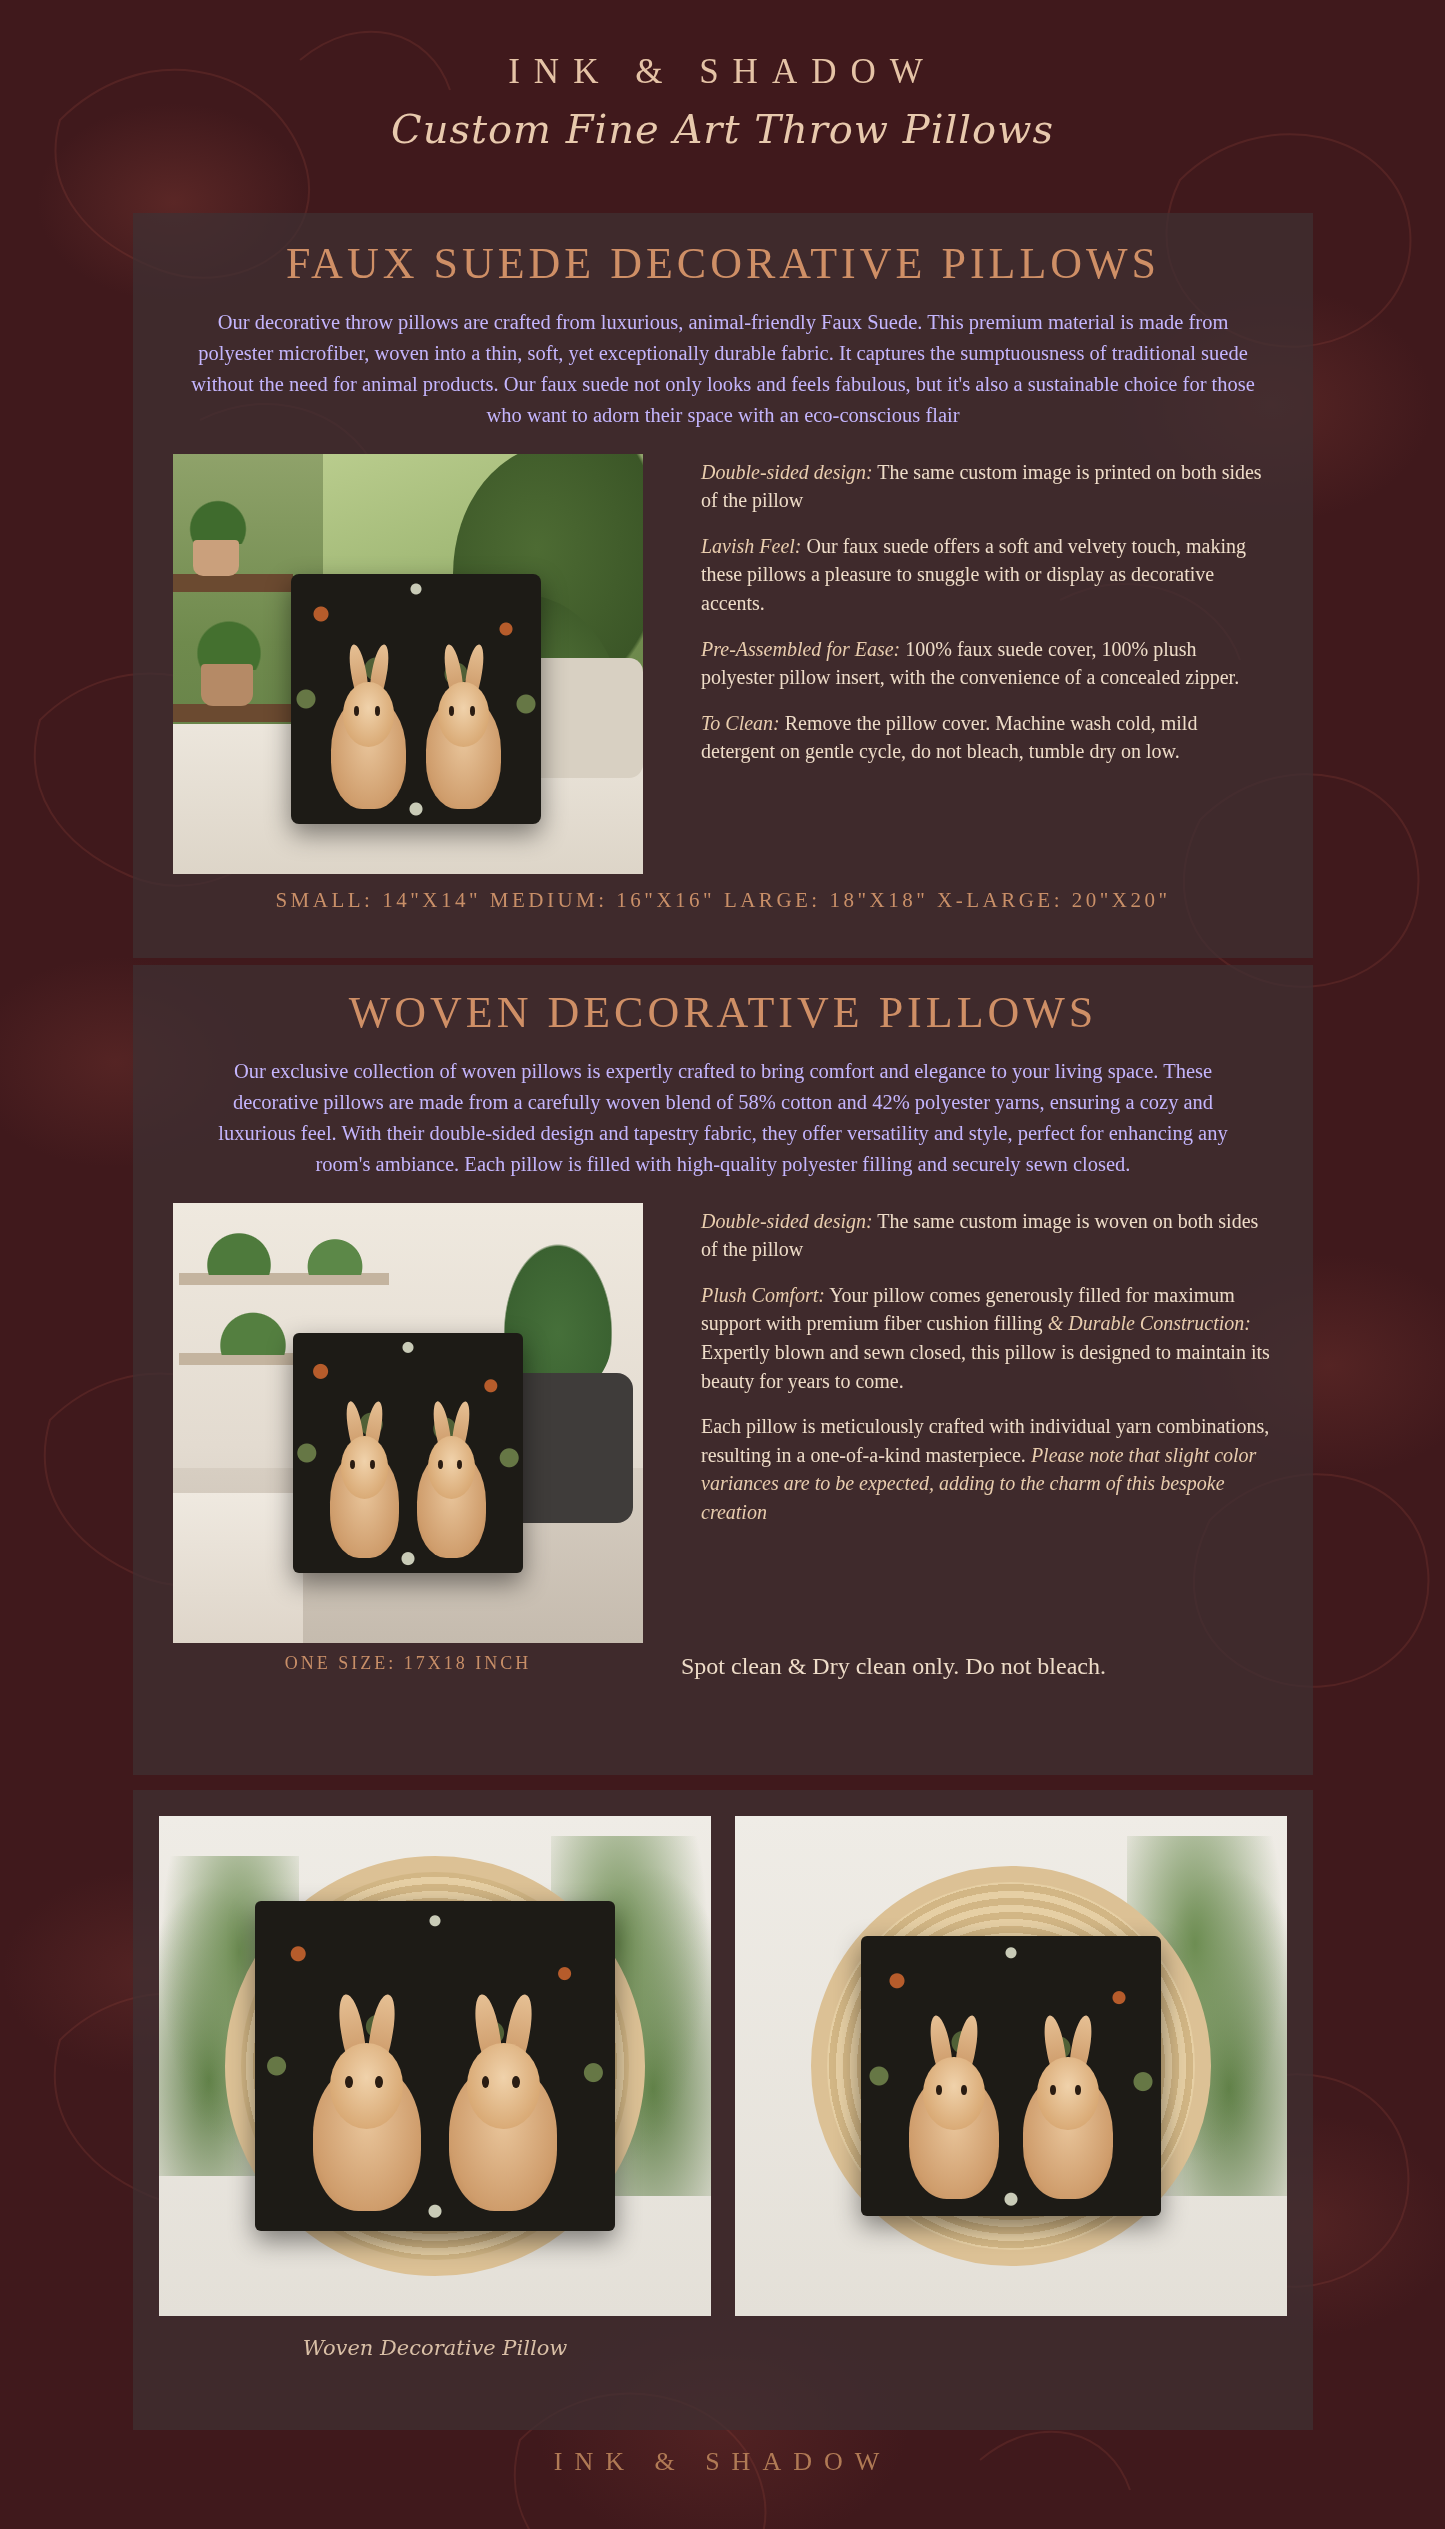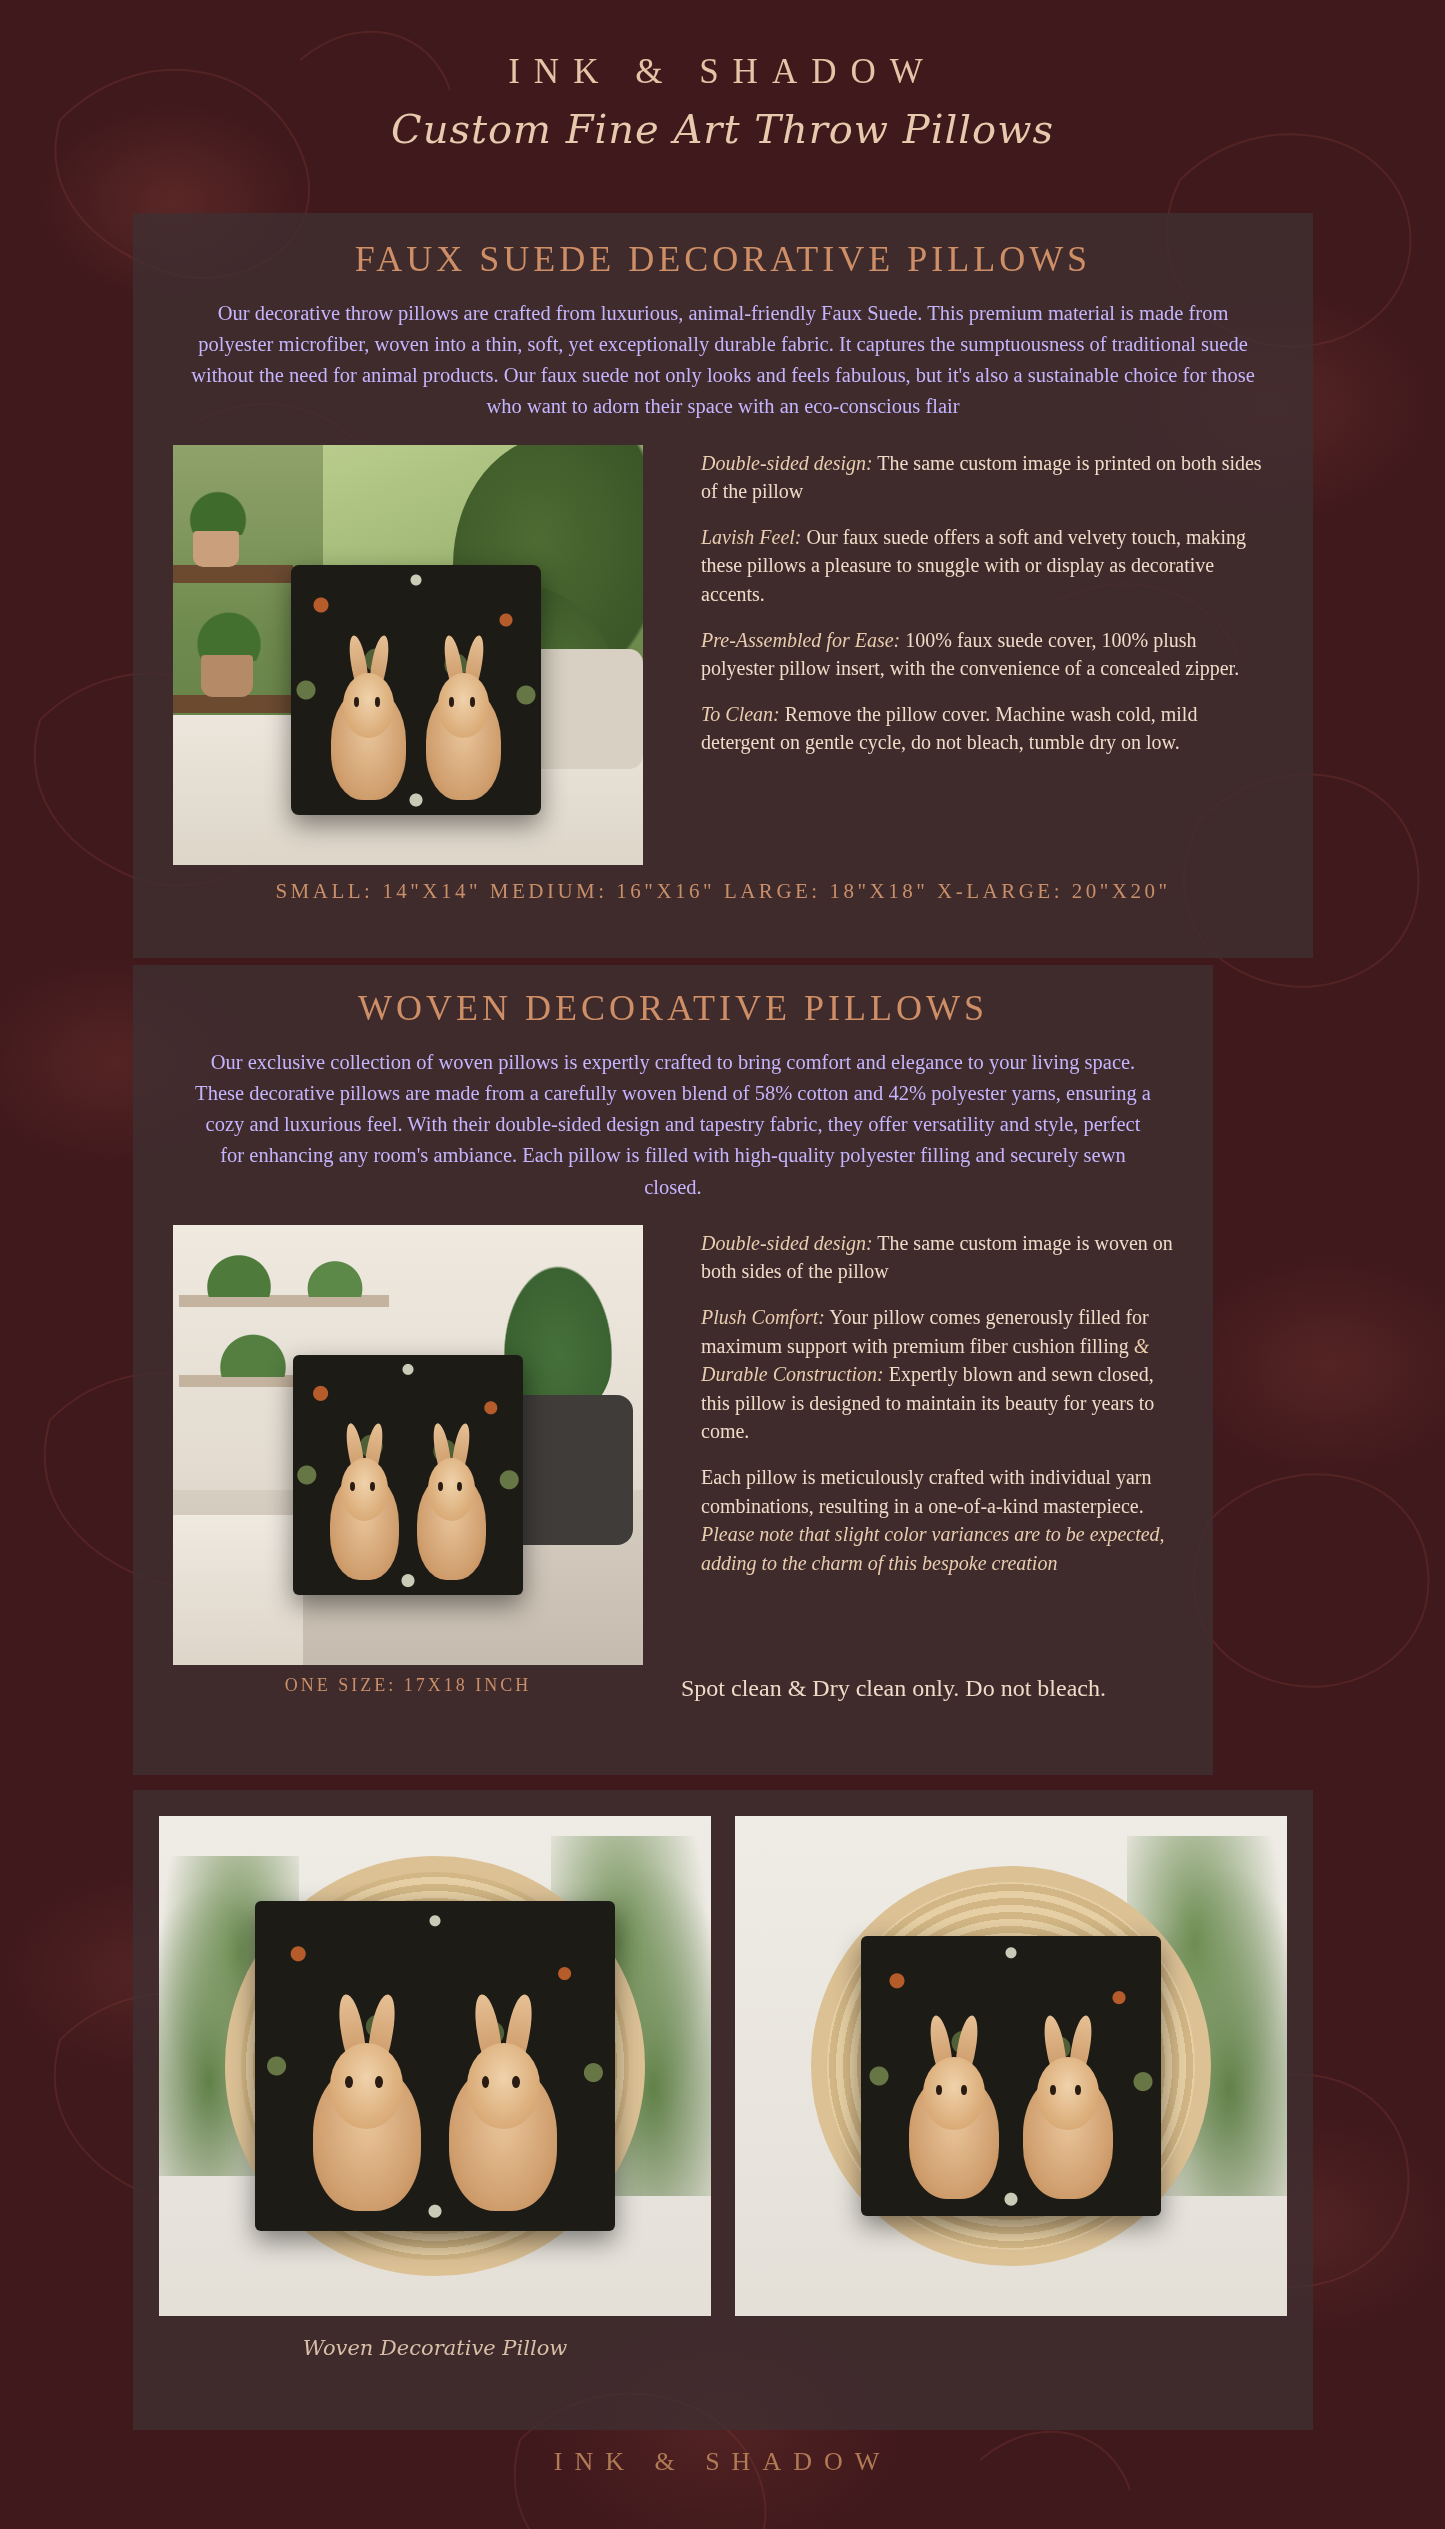--- a/index.html
+++ b/index.html
@@ -62,27 +62,27 @@
     letter-spacing: 1px;
     color: #e8c9ad;
   }
 
   
   .panel {
     position: absolute;
     background: rgba(62, 48, 51, 0.72);
   }
   #panel-suede { left: 133px; top: 213px; width: 1180px; height: 745px; }
-  #panel-woven { left: 133px; top: 965px; width: 1080px; height: 810px; }
+  #panel-woven { left: 133px; top: 965px; width: 1180px; height: 810px; }
   #panel-gallery { left: 133px; top: 1790px; width: 1180px; height: 640px; }
 
   .section-title {
     text-align: center;
     color: #cf8f66;
-    font-size: 36px;
+    font-size: 44px;
     letter-spacing: 4px;
     text-transform: uppercase;
     font-family: "Liberation Serif", serif;
     font-weight: normal;
   }
   #panel-suede .section-title { margin-top: 25px; }
   #panel-woven .section-title { margin-top: 22px; }
 
   .section-intro {
     color: #c4b5fd;

